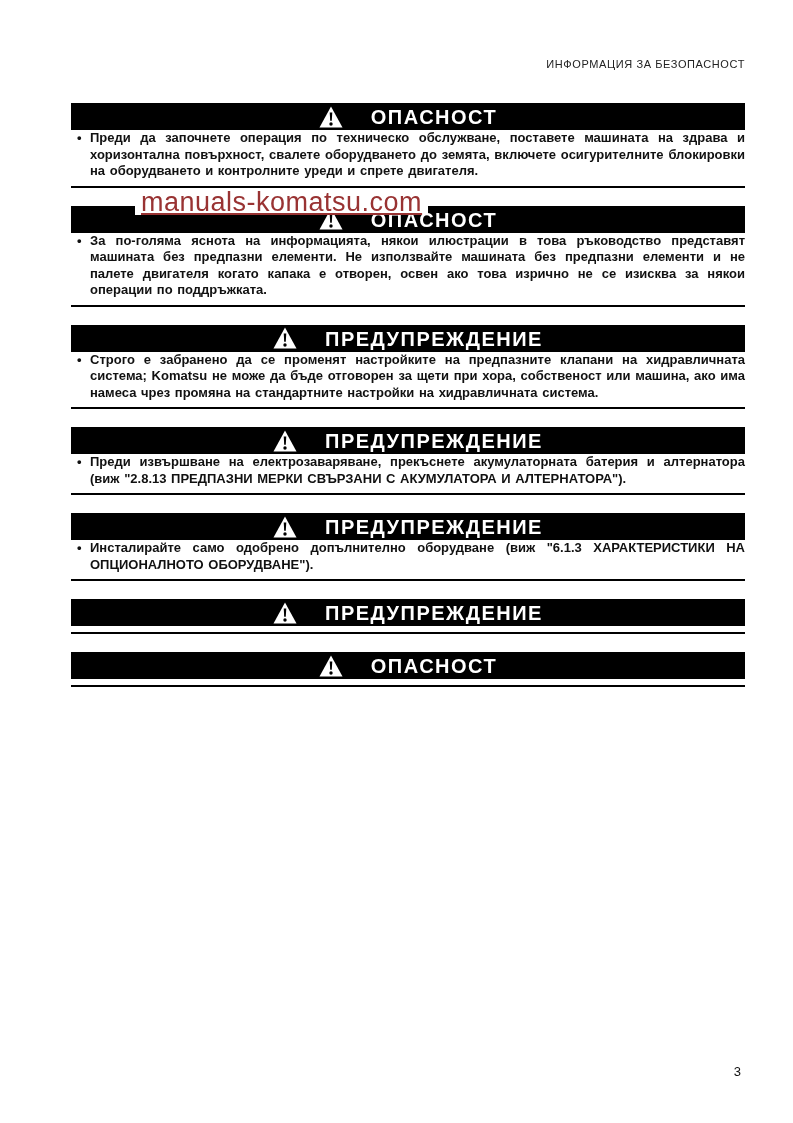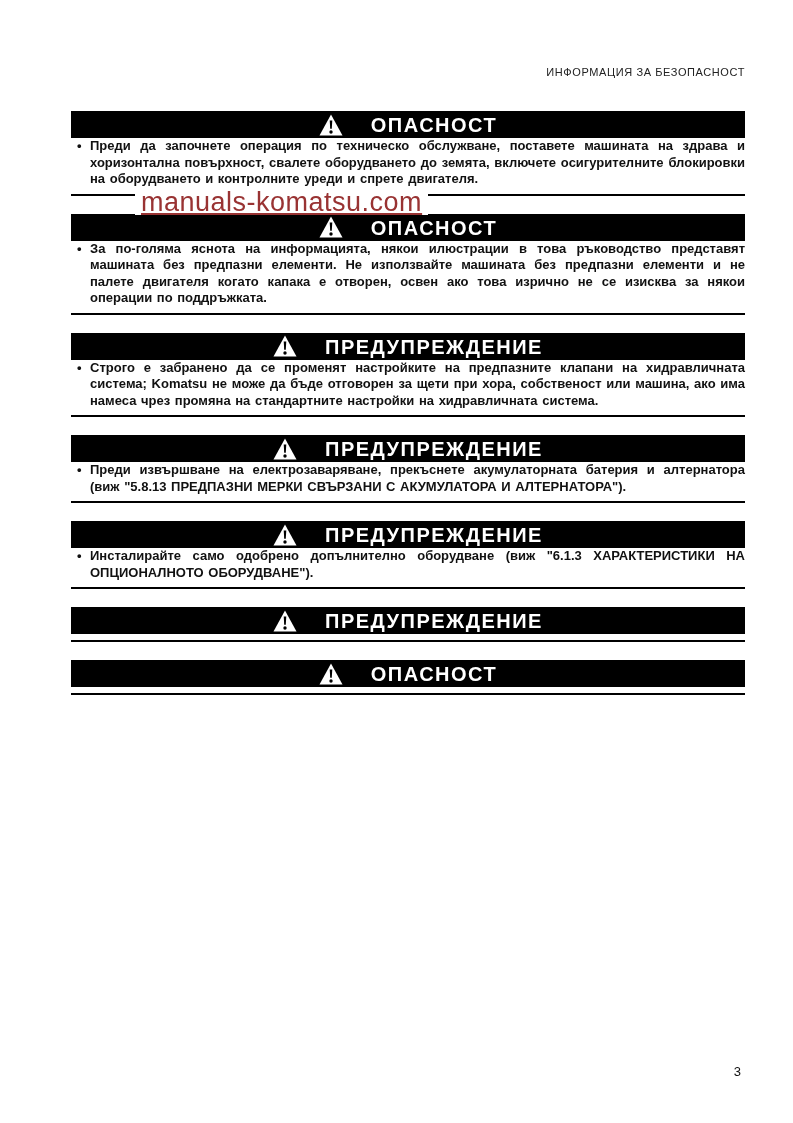--- a/index.html
+++ b/index.html
@@ -17,21 +17,20 @@
     width: 793px; height: 1123px;
     box-sizing: border-box;
     padding: 58px 48px 0 71px;
   }
   .doc-header {
     text-align: right;
     font-size: 11px;
     letter-spacing: 0.6px;
     color: #222222;
     margin-bottom: 33px;
-    margin-top: 8px;
   }
   .section {
     border-bottom: 2px solid #000000;
     padding-bottom: 6px;
     margin-bottom: 18px;
   }
   .banner {
     height: 27px;
     background: #000000;
     color: #ffffff;
@@ -147,21 +146,21 @@
       <span class="tri-icon">
         <svg width="24" height="22" viewBox="0 0 24 22">
             <path d="M12 0.5 L23.5 21.5 H0.5 Z" fill="#ffffff"></path>
             <path d="M10.7 6.5 h2.6 l-0.5 8.2 h-1.6 Z" fill="#000000"></path>
             <circle cx="12" cy="18" r="1.7" fill="#000000"></circle>
           </svg>
       </span>
       <span class="banner-title">ПРЕДУПРЕЖДЕНИЕ</span>
     </div>
     <div class="body-block">
-      <p class="para bulleted">Преди извършване на електрозаваряване, прекъснете акумулаторната батерия и алтернатора (виж "5.8.13 ПРЕДПАЗНИ МЕРКИ СВЪРЗАНИ С АКУМУЛАТОРА И АЛТЕРНАТОРА").</p>
+      <p class="para bulleted">Преди извършване на електрозаваряване, прекъснете акумулаторната батерия и алтернатора (виж "2.8.13 ПРЕДПАЗНИ МЕРКИ СВЪРЗАНИ С АКУМУЛАТОРА И АЛТЕРНАТОРА").</p>
     </div>
   </div>
 
   <div class="section">
     <div class="banner" style="background: rgb(0, 0, 0); color: rgb(255, 255, 255);">
       <span class="tri-icon">
         <svg width="24" height="22" viewBox="0 0 24 22">
             <path d="M12 0.5 L23.5 21.5 H0.5 Z" fill="#ffffff"></path>
             <path d="M10.7 6.5 h2.6 l-0.5 8.2 h-1.6 Z" fill="#000000"></path>
             <circle cx="12" cy="18" r="1.7" fill="#000000"></circle>

